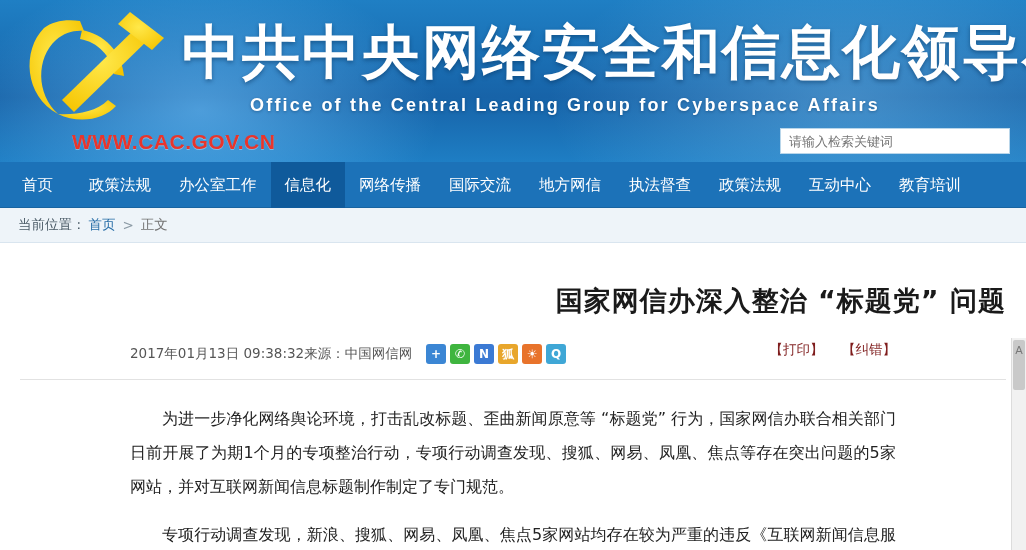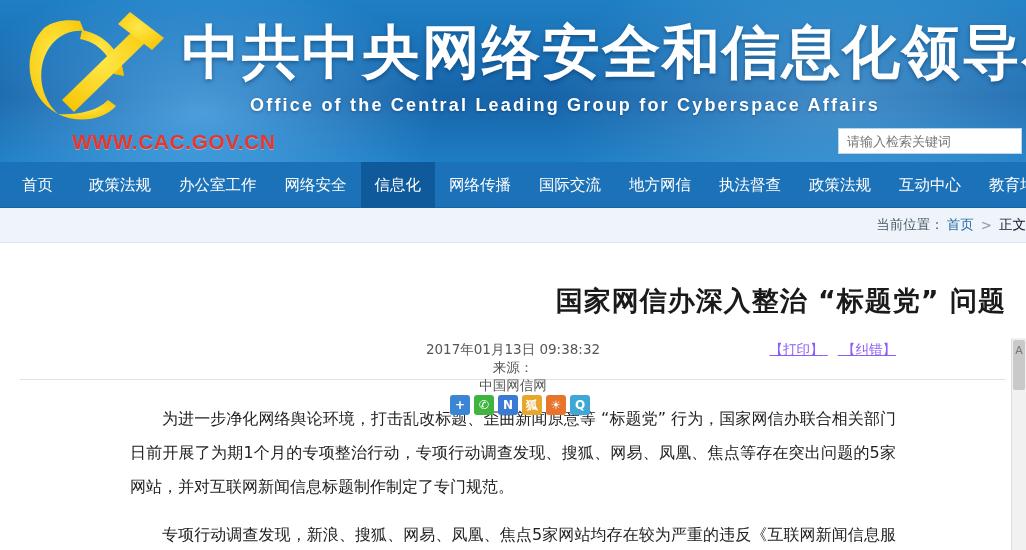--- a/index.html
+++ b/index.html
@@ -84,23 +84,23 @@
     top: 130px;
     font-size: 21px;
     font-weight: bold;
     color: #e8352c;
     letter-spacing: 0.5px;
     text-shadow: 0 1px 0 rgba(255,255,255,0.35);
   }
 
   .search-box {
     position: absolute;
-    right: 4px;
+    right: 16px;
     top: 128px;
-    width: 184px;
+    width: 230px;
     height: 26px;
     background: #ffffff;
     border: 1px solid #b9d6ea;
     box-sizing: border-box;
   }
   .search-box input {
     width: 100%;
     height: 100%;
     border: 0;
     outline: 0;
@@ -141,29 +141,28 @@
   .breadcrumb-bar {
     height: 34px;
     background: #eef4f9;
     border-bottom: 1px solid #d9e5ef;
     display: flex;
     align-items: center;
     padding-left: 18px;
     font-size: 13.5px;
     color: #4a5a66;
     font-family: "DejaVu Sans", "Liberation Sans", sans-serif;
-    justify-content: flex-end;
   }
   .breadcrumb-bar a {
     color: #2a6fa8;
     text-decoration: none;
     margin: 0 3px;
   }
   .breadcrumb-sep { margin: 0 4px; color: #8b9aa5; }
-  .breadcrumb-current { color: #0f172a; margin-left: 3px; }
+  .breadcrumb-current { color: #737373; margin-left: 3px; }
 
   
   .article {
     position: relative;
     padding: 0 20px;
     background: #ffffff;
   }
   .article-title {
     text-align: right;
     font-size: 27px;
@@ -173,21 +172,20 @@
     letter-spacing: 1px;
     font-family: "DejaVu Sans", "Liberation Sans", sans-serif;
   }
   .meta-row {
     position: relative;
     display: flex;
     align-items: center;
     border-bottom: 1px solid #e2e2e2;
     padding: 0 110px 12px 110px;
     height: 26px;
-    flex-direction: column;
   }
   .meta-date {
     font-size: 13.5px;
     color: #555;
     font-family: "DejaVu Sans", "Liberation Sans", sans-serif;
   }
   .meta-source {
     font-size: 13.5px;
     color: #555;
     font-family: "DejaVu Sans", "Liberation Sans", sans-serif;
@@ -209,23 +207,22 @@
     font-size: 12px;
     font-weight: bold;
     font-family: "DejaVu Sans", sans-serif;
     cursor: pointer;
   }
   .meta-tools {
     position: absolute;
     right: 110px;
     top: 0;
     font-size: 13.5px;
-    color: #8b5cf6;
-    font-family: "DejaVu Sans", "Liberation Sans", sans-serif;
-    text-decoration: underline;
+    color: #7f1d1d;
+    font-family: "DejaVu Sans", "Liberation Sans", sans-serif;
   }
   .meta-tools .tool { cursor: pointer; }
   .meta-tools .gap { display: inline-block; width: 10px; }
 
   .body-text {
     padding: 22px 110px 0 110px;
     font-size: 16px;
     line-height: 34px;
     color: #222;
     font-family: "DejaVu Sans", "Liberation Sans", sans-serif;
@@ -301,21 +298,20 @@
 
     <div class="search-box">
       <input type="text" placeholder="请输入检索关键词" style="">
     </div>
   </div>
 
   <div class="nav">
     <div class="nav-item first">首页</div>
     <div class="nav-item">政策法规</div>
     <div class="nav-item">办公室工作</div>
-    <div class="nav-item">网络安全</div>
     <div class="nav-item active">信息化</div>
     <div class="nav-item">网络传播</div>
     <div class="nav-item">国际交流</div>
     <div class="nav-item">地方网信</div>
     <div class="nav-item">执法督查</div>
     <div class="nav-item">政策法规</div>
     <div class="nav-item">互动中心</div>
     <div class="nav-item">教育培训</div>
 
   </div>

